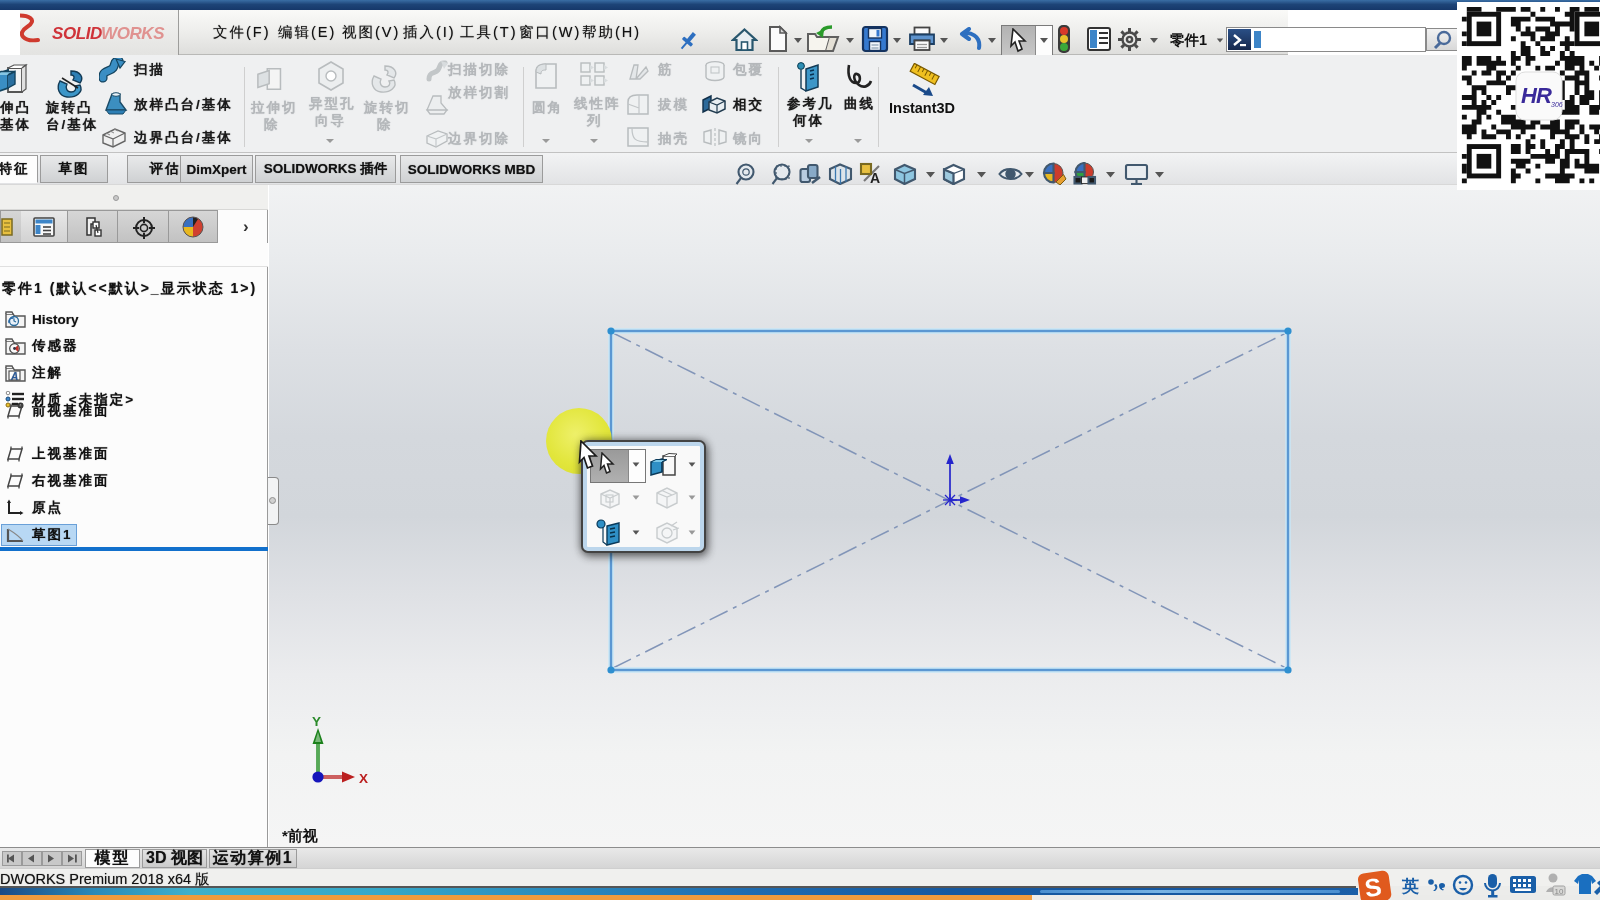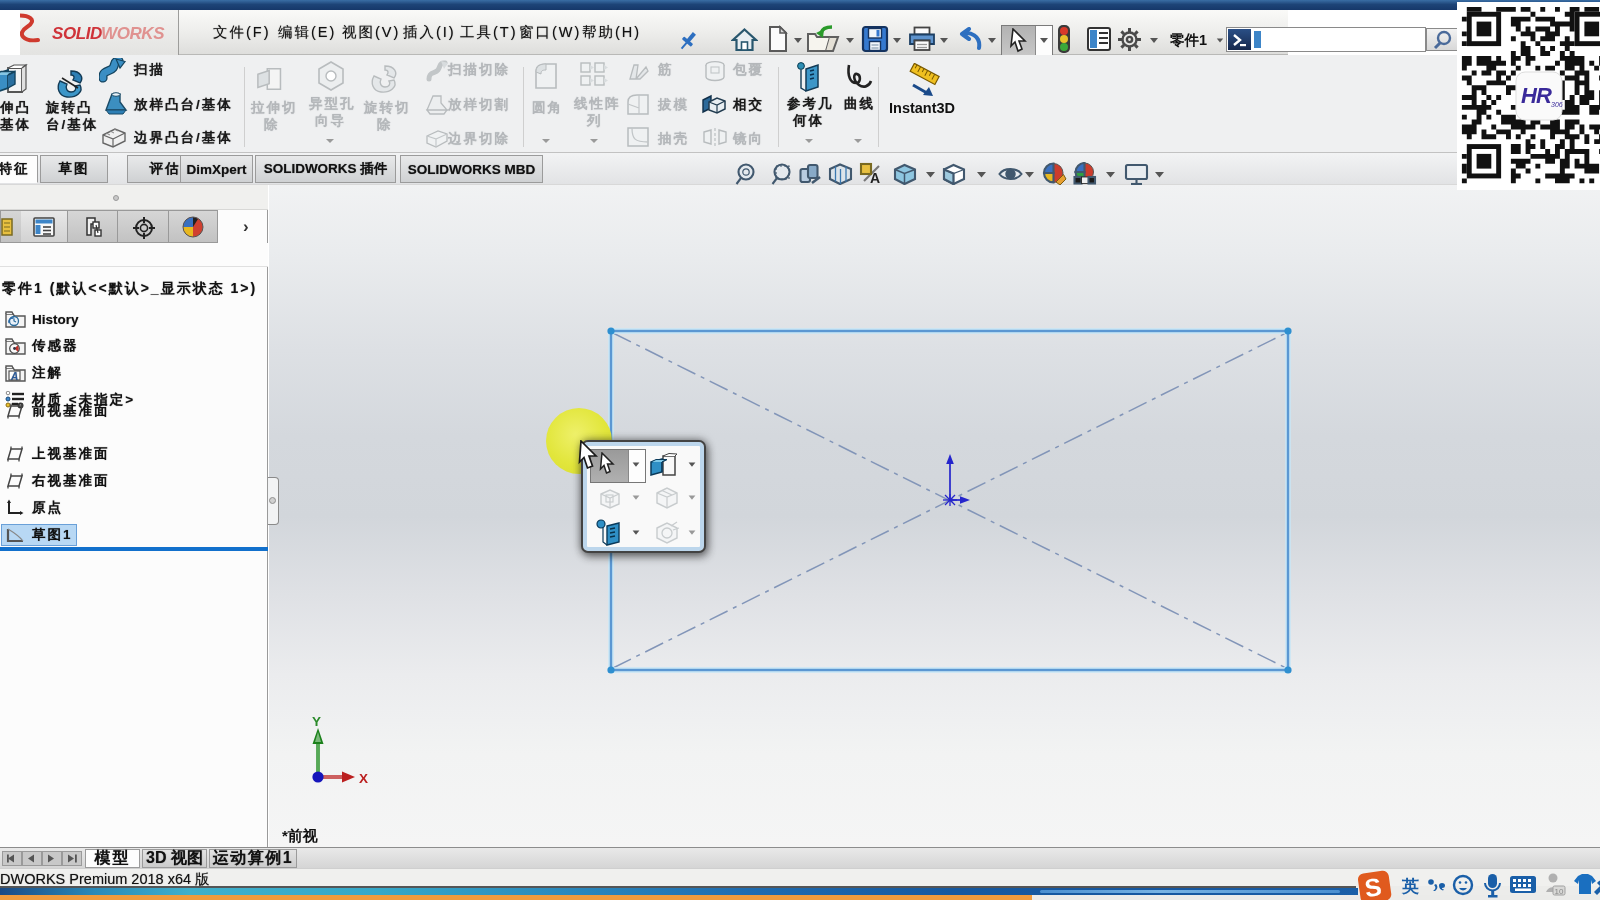--- a/index.html
+++ b/index.html
@@ -220,21 +220,21 @@
   <div class="abs rlbl gray" style="left:377px;top:61px;">除</div>
   <g>
   <svg class="abs" style="left:425px;top:4px" width="24" height="24" viewBox="0 0 24 24">
           <path d="M4 20 C 4 12 10 15 13 11 C 16 7 14 3 20 4" fill="none" stroke="#c2c6c8" stroke-width="5" stroke-linecap="round"></path>
           <path d="M16 2 L23 4 L19 10 Z" fill="#d8dcde"></path>
         </svg>
   <div class="abs rlbl gray" style="left:448px;top:6px;">扫描切除</div>
   <svg class="abs" style="left:425px;top:38px" width="24" height="24" viewBox="0 0 24 24">
           <path d="M8 3 L16 3 L16 10 L22 17 L2 17 Z M2 17 L22 17 L19 21 L5 21 Z" fill="#eceeef" stroke="#b8bcbe" stroke-width="1.3"></path>
         </svg>
-  <div class="abs rlbl gray" style="left:448px;top:41px;">放样切割</div>
+  <div class="abs rlbl gray" style="left:448px;top:29px;">放样切割</div>
   <svg class="abs" style="left:425px;top:72px" width="24" height="22" viewBox="0 0 24 22">
           <path d="M2 9 L13 4 L22 7 L22 14 L11 20 L2 16 Z" fill="#f0f2f3" stroke="#b8bcbe" stroke-width="1.3"></path>
           <path d="M2 9 L11 12 L11 20 M11 12 L22 7" fill="none" stroke="#c2c6c8" stroke-width="1.1"></path>
         </svg>
   <div class="abs rlbl gray" style="left:448px;top:75px;">边界切除</div>
   <div class="abs rsep" style="left:523px;"></div>
   
   <svg class="abs" style="left:530px;top:5px" width="32" height="32" viewBox="0 0 32 32">
           <path d="M6 28 L6 12 C 6 6 10 4 16 4 L26 4 L26 10 L26 28 Z" fill="#eff1f2" stroke="#b8bcbe" stroke-width="1.6"></path>
           <path d="M6 12 C 6 6 10 4 16 4 L 16 10 C 12 10 11 11 11 14 Z" fill="#dde1e3" stroke="#b8bcbe" stroke-width="1"></path>

